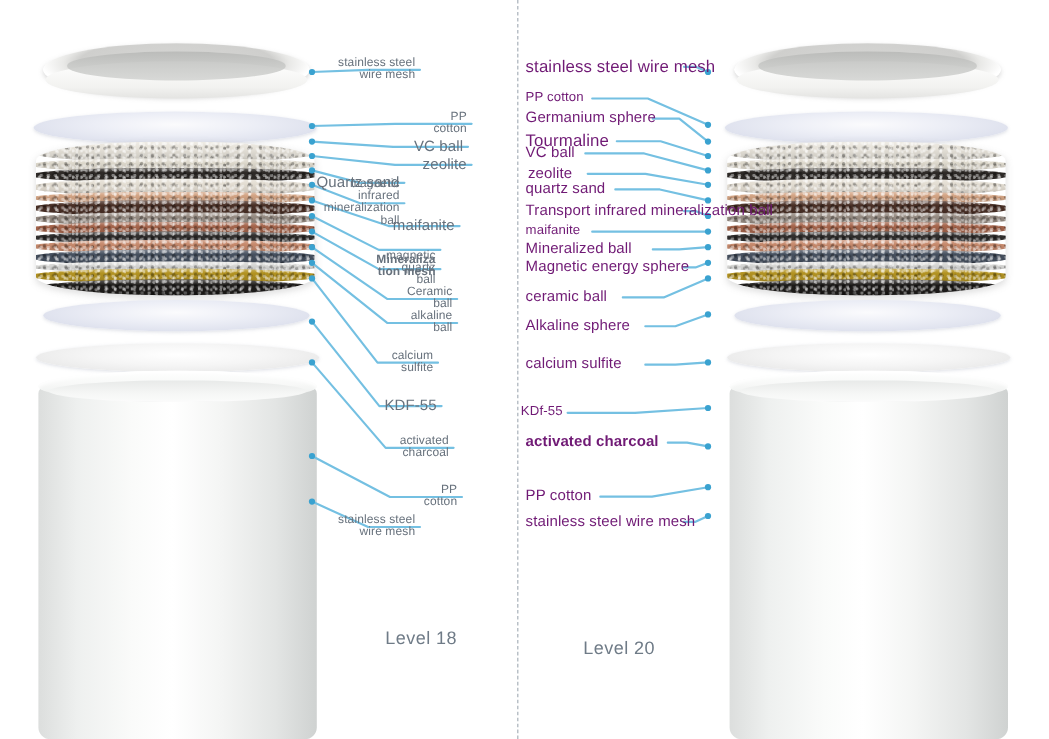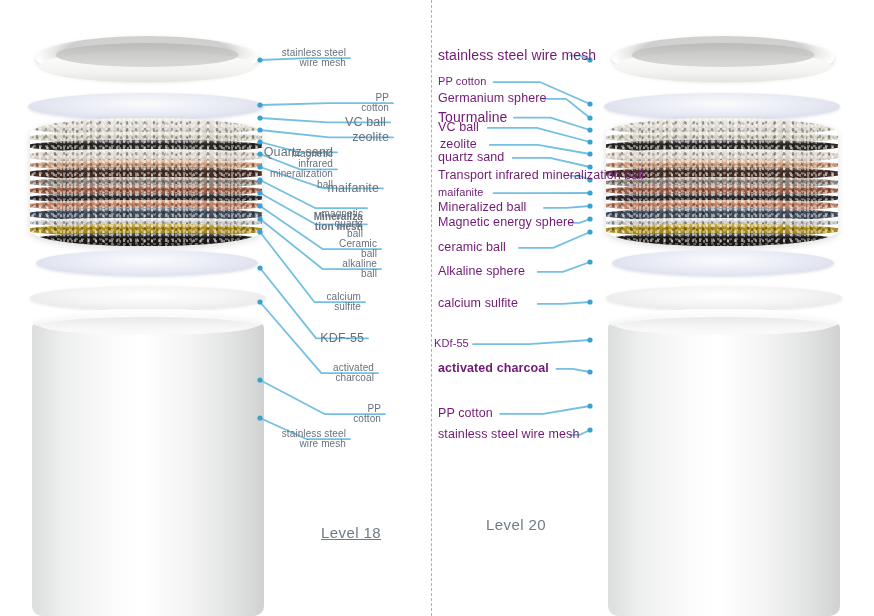--- a/index.html
+++ b/index.html
@@ -490,16 +490,16 @@
         <div>activated charcoal</div>
       </div>
       <div class="label right " style="left: 438px; top: 407px;">
         <div>PP cotton</div>
       </div>
       <div class="label right " style="left: 438px; top: 428px;">
         <div>stainless steel wire mesh</div>
       </div>
     </div>
 
-  <div class="level-title" style="left:321px;top:524px;text-decoration:underline;">Level 18</div>
-  <div class="level-title" style="left:486px;top:516px;">Level 20</div>
+  <div class="level-title" style="left:321px;top:524px;">Level 18</div>
+  <div class="level-title" style="left:486px;top:532px;">Level 20</div>
 
 </div>
 
 </body></html>

